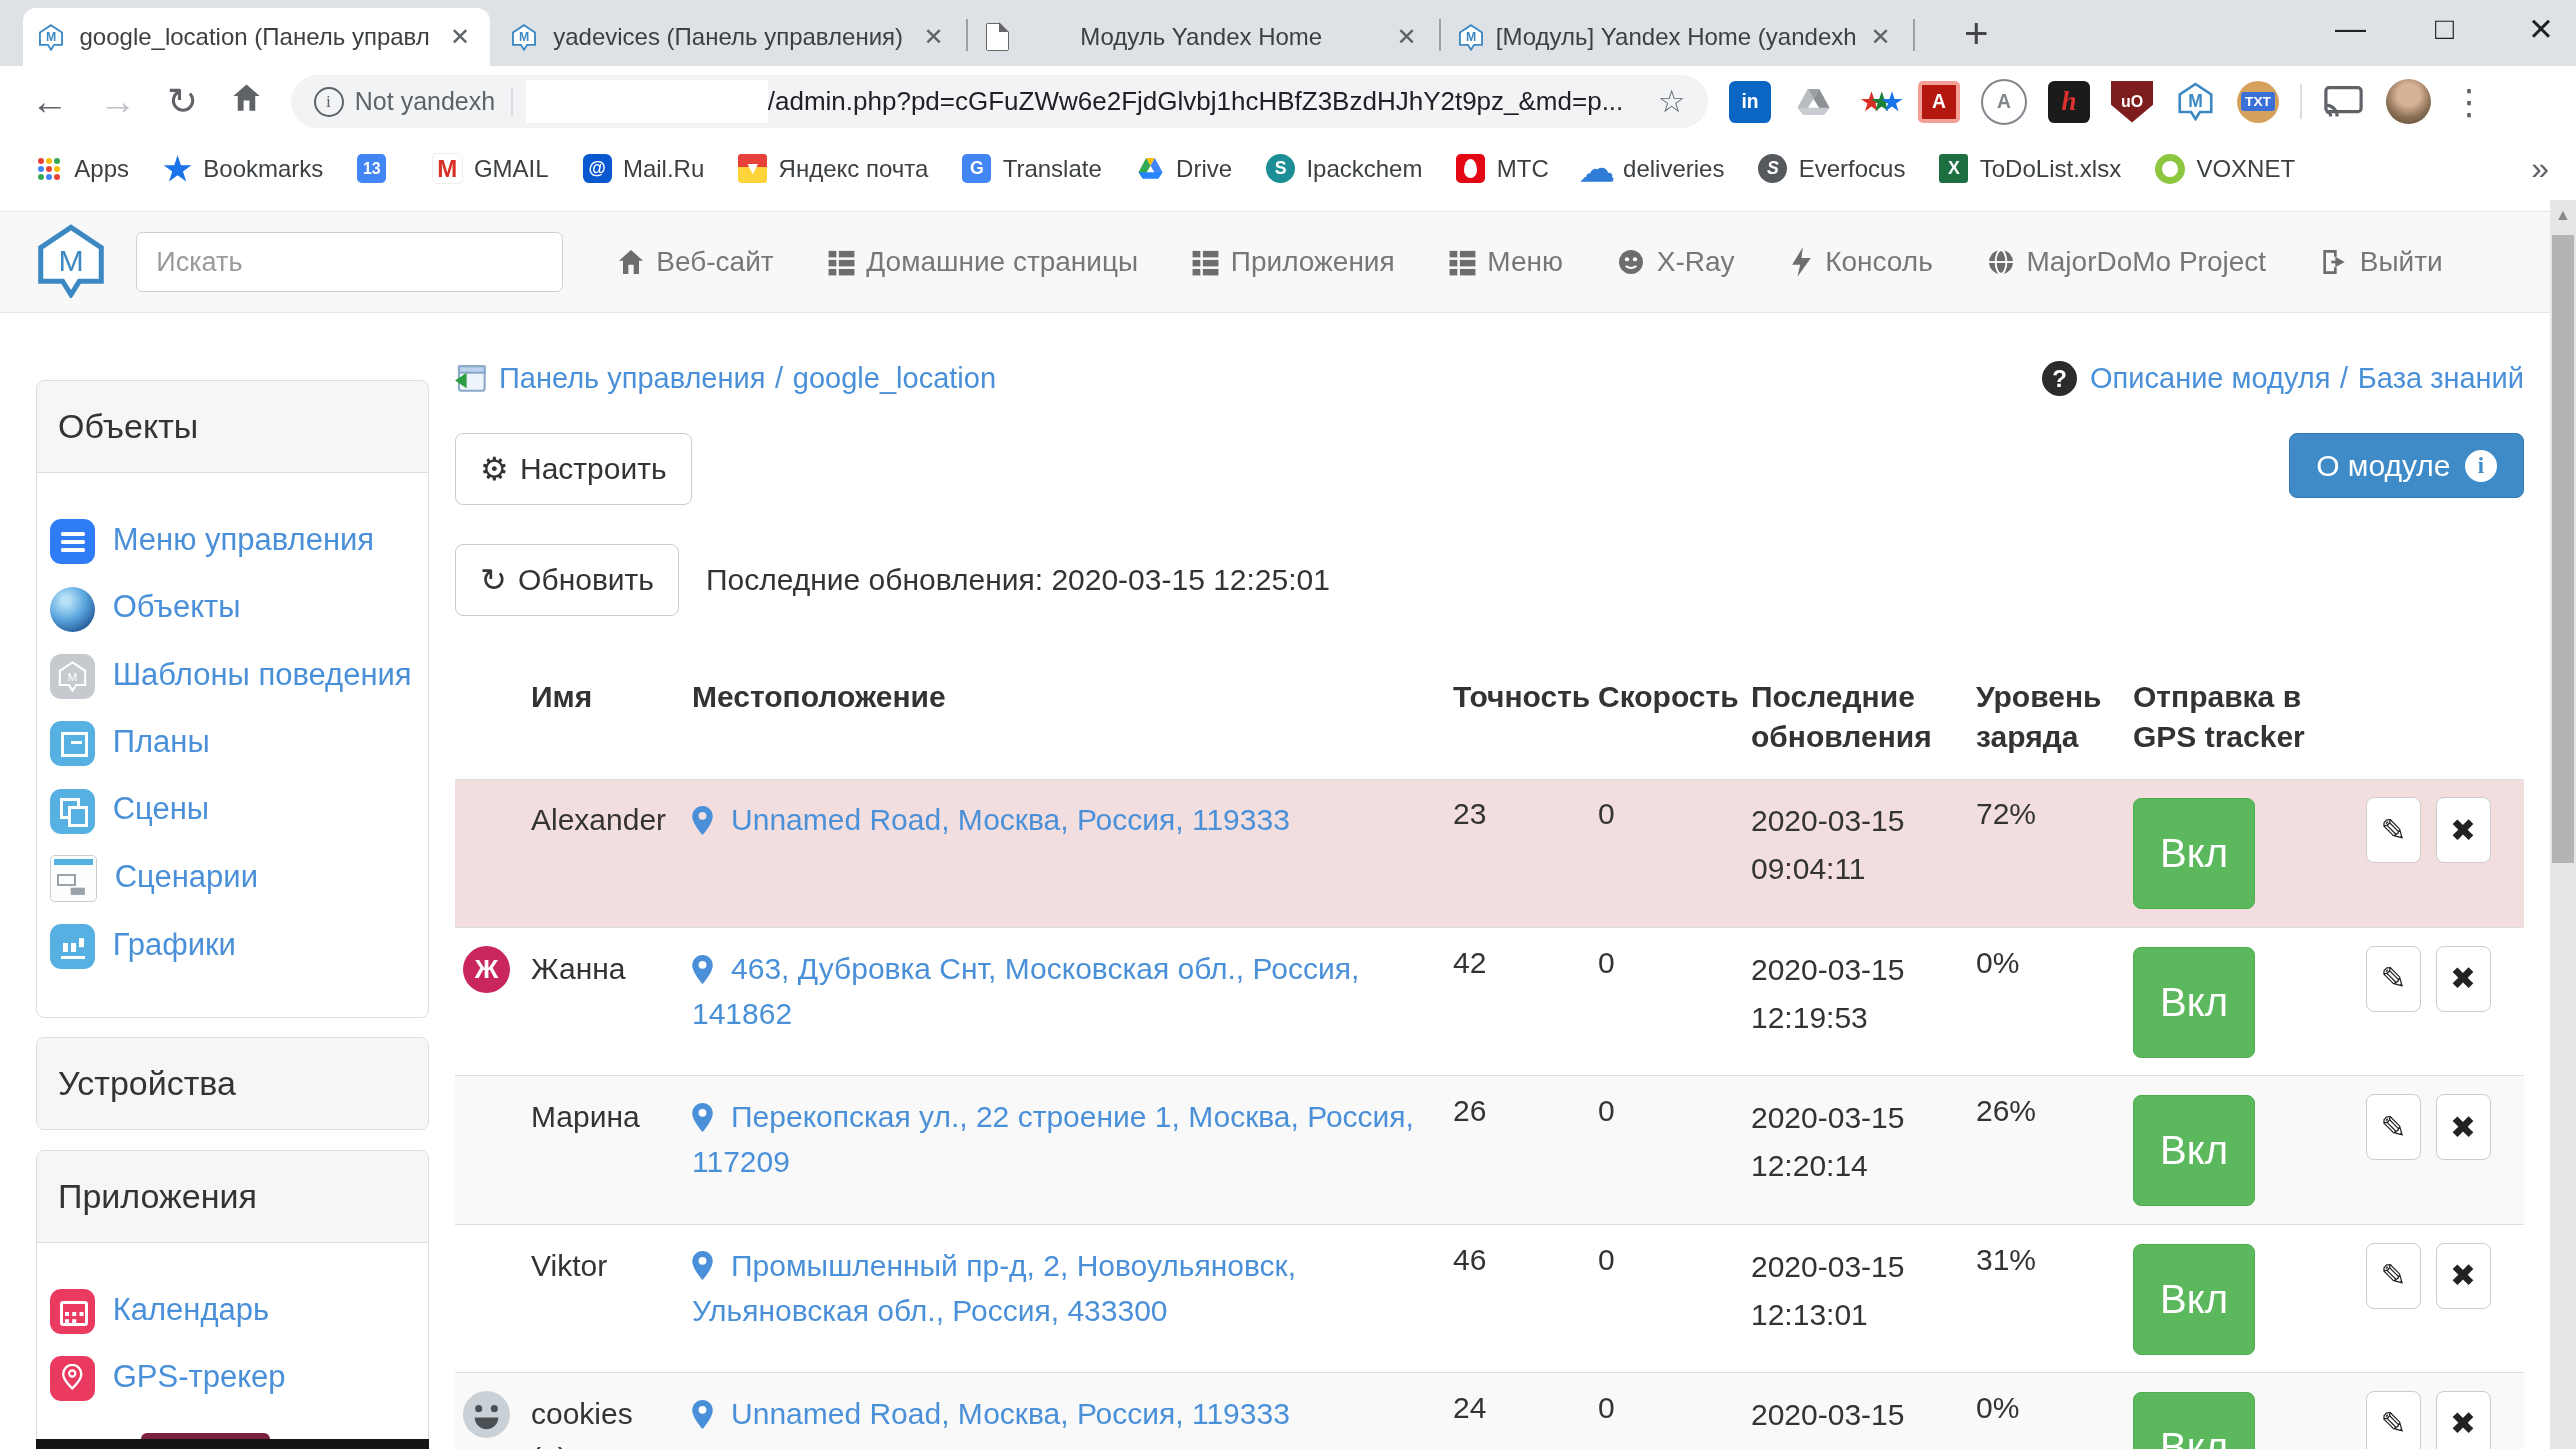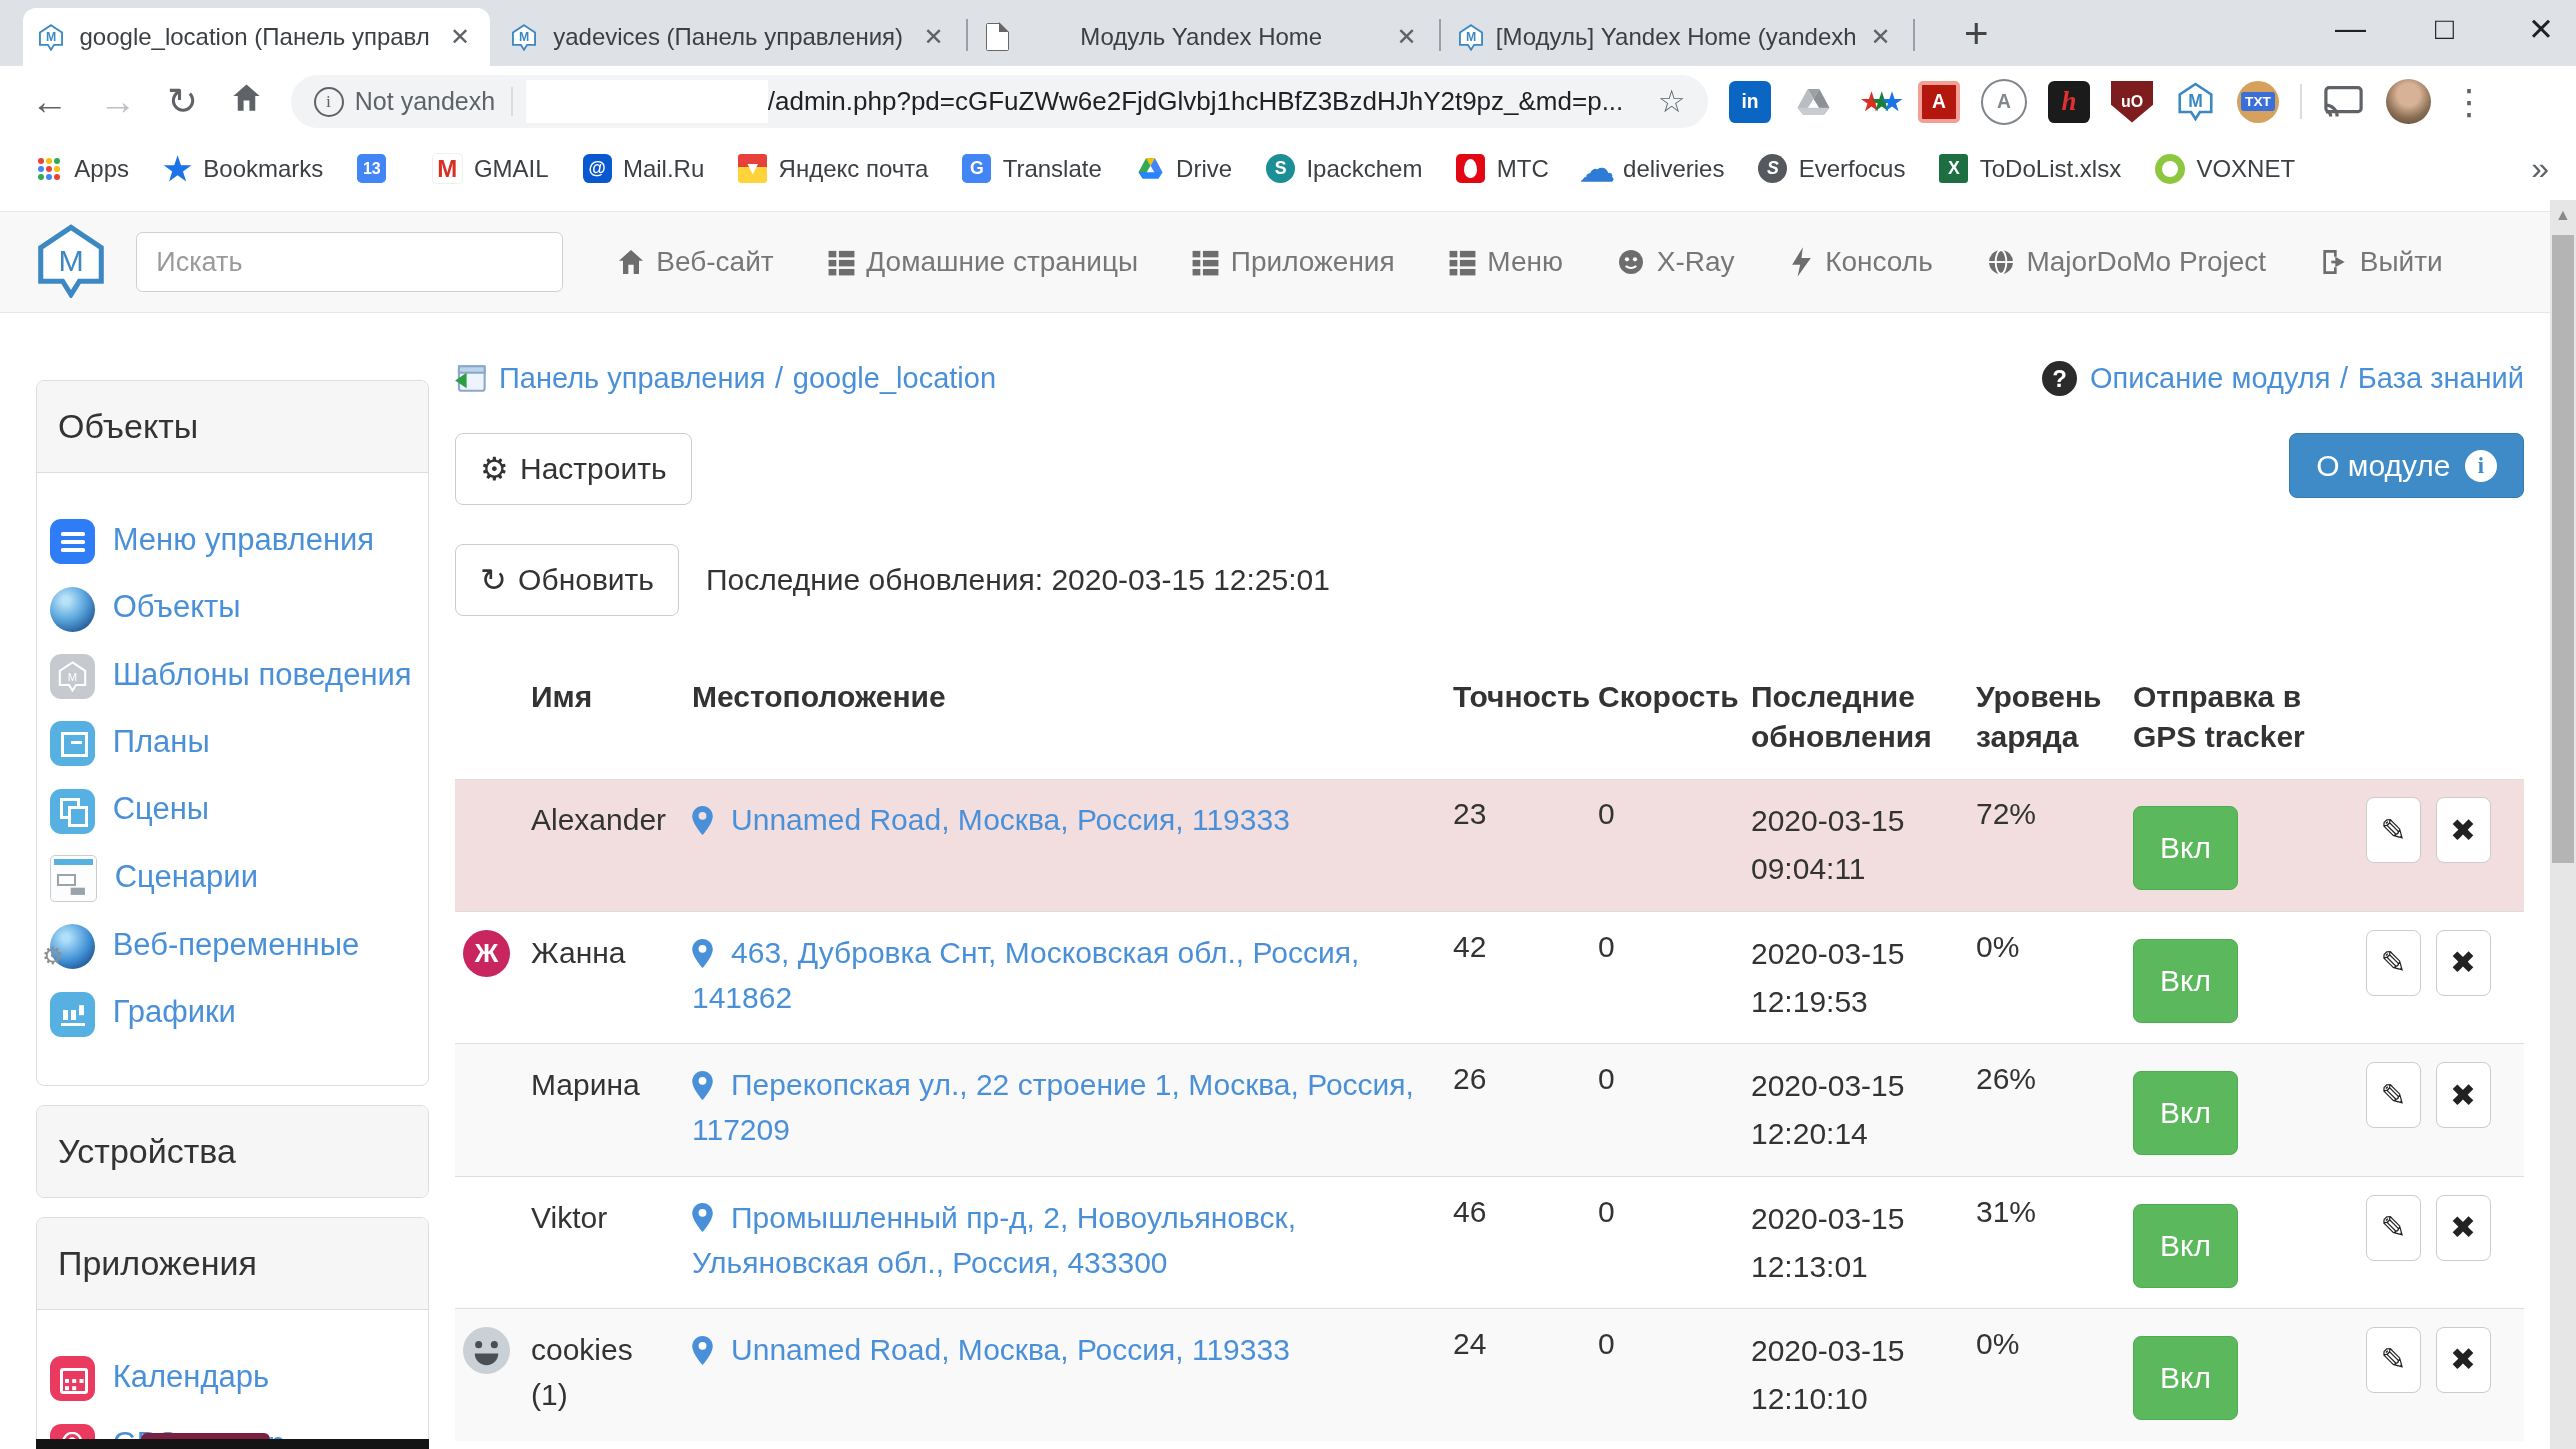--- a/index.html
+++ b/index.html
@@ -158,21 +158,21 @@
   .pavatar.ph-v{background:radial-gradient(circle at 50% 45%,#b0a37e 25%,#6d6347 58%,#3a3524);}
   .pavatar.letter{background:#c9255e;color:#fff;display:flex;align-items:center;justify-content:center;
        font-size:26px;font-weight:bold;}
   .pavatar.smiley{background:#c9d0d6;display:flex;align-items:center;justify-content:center;}
   .cell-name{line-height:1.5;}
   .cell-loc{color:#4a90d9;line-height:1.5;padding-right:24px;}
   .cell-loc a{color:#4a90d9;text-decoration:none;}
   .pin{vertical-align:-4.8px;margin-right:9.7px;}
   .cell-upd{line-height:1.6;}
   .btn-on{display:inline-block;background:#5cb85c;border:1.6px solid #4cae4c;border-radius:8px;color:#fff;
-       font-size:30px;padding:24px 26px;margin-top:9px;}
+       font-size:40px;padding:32px 26px;margin-top:1px;}
   .cell-actions{display:flex;gap:14.5px;}
   .mini-btn{width:53px;height:64px;background:#fff;border:1.6px solid #ccc;border-radius:8px;
        display:flex;align-items:center;justify-content:center;font-size:31px;color:#222;}
 </style>
 </head>
 <body>
 
 <div class="page">
 
   <div class="tabstrip">
@@ -483,23 +483,20 @@
           <div class="side-item">
             <span class="sicon plans"></span><a>Планы</a>
           </div>
           <div class="side-item">
             <span class="sicon scenes"></span><a>Сцены</a>
           </div>
           <div class="side-item">
             <span class="sicon script"></span><a>Сценарии</a>
           </div>
           <div class="side-item">
-            <span class="sicon webvar"></span><a>Веб-переменные</a>
-          </div>
-          <div class="side-item">
             <span class="sicon chart"></span><a>Графики</a>
           </div>
         </div>
       </div>
 
       <div class="panel">
         <div class="panel-h">Устройства</div>
       </div>
 
       <div class="panel">

